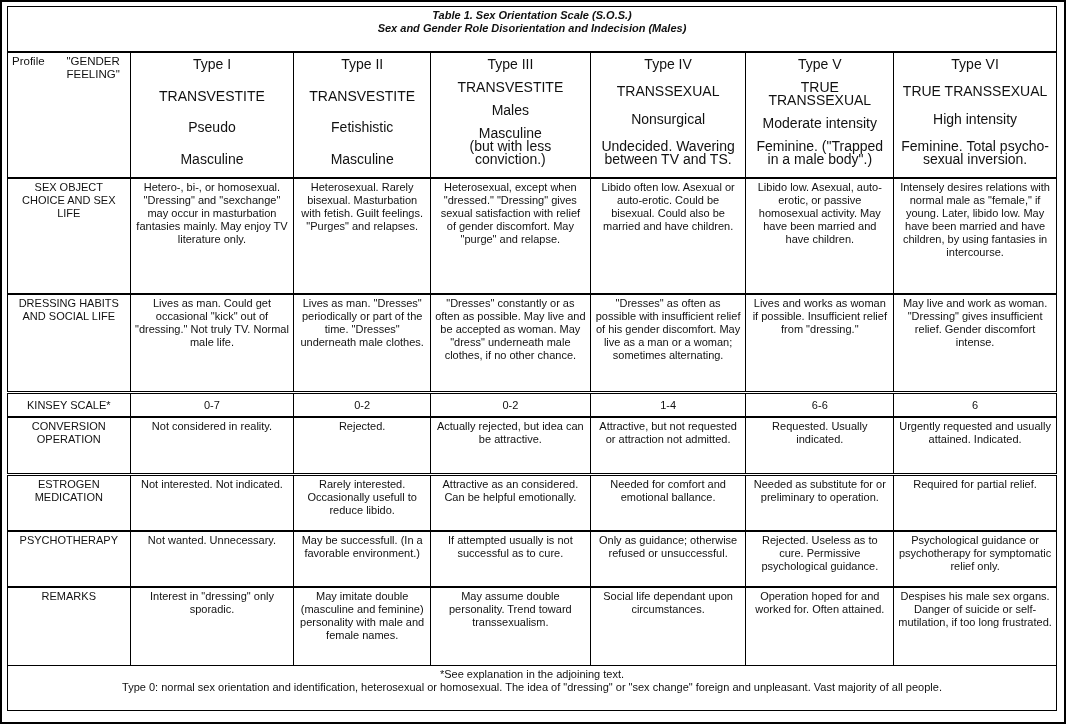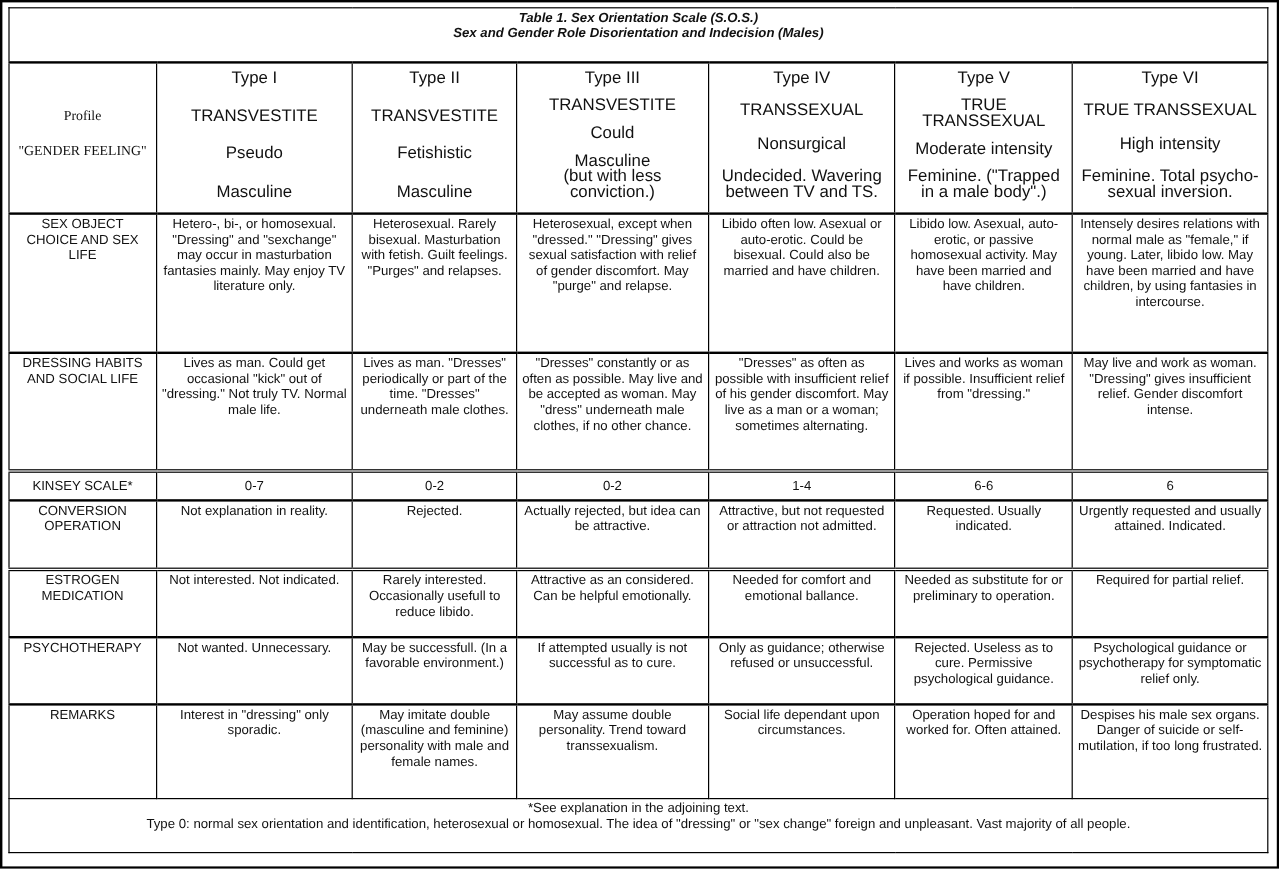--- a/index.html
+++ b/index.html
@@ -58,27 +58,26 @@
     display: flex;
     flex-direction: column;
     justify-content: space-between;
     height: 114px;
     padding: 3px 0;
     box-sizing: border-box;
     font-size: 14px;
   }
   .vstack-center {
     display: flex;
-    flex-direction: column;
+    flex-direction: row;
     justify-content: center;
     gap: 16px;
     height: 114px;
     box-sizing: border-box;
     font-size: 11.5px;
-    font-family: Liberation Serif, serif;
   }
   .t-l4 { white-space: pre-line; }
   
   tr.r-sep td { border-top: 2px solid #000; }
   tr.r-double td { border-top: 3px double #000; }
   
   td.dbl-left { border-left: 3px double #000; }
   
   tr.r-dressing td { height: 92px; }
   tr.r-sexobj  td { height: 110px; }
@@ -143,21 +142,21 @@
           <span>Type II</span>
           <span>TRANSVESTITE</span>
           <span>Fetishistic</span>
           <span class="t-l4">Masculine</span>
         </div>
       </td>
       <td class="dbl-left">
         <div class="vstack">
           <span>Type III</span>
           <span>TRANSVESTITE</span>
-          <span>Could</span>
+          <span>Males</span>
           <span class="t-l4">Masculine
 (but with less conviction.)</span>
         </div>
       </td>
       <td>
         <div class="vstack">
           <span>Type IV</span>
           <span>TRANSSEXUAL</span>
           <span>Nonsurgical</span>
           <span class="t-l4">Undecided. Wavering between TV and TS.</span>
@@ -206,21 +205,21 @@
       <td>0-7</td>
       <td>0-2</td>
       <td class="dbl-left">0-2</td>
       <td>1-4</td>
       <td>6-6</td>
       <td>6</td>
     </tr>
 
     <tr class="r-sep r-conversion">
       <td class="row-label">CONVERSION OPERATION</td>
-      <td>Not explanation in reality.</td>
+      <td>Not considered in reality.</td>
       <td>Rejected.</td>
       <td class="dbl-left">Actually rejected, but idea can be attractive.</td>
       <td>Attractive, but not requested or attraction not admitted.</td>
       <td>Requested. Usually indicated.</td>
       <td>Urgently requested and usually attained. Indicated.</td>
     </tr>
 
     <tr class="r-double r-estrogen">
       <td class="row-label">ESTROGEN MEDICATION</td>
       <td>Not interested. Not indicated.</td>

